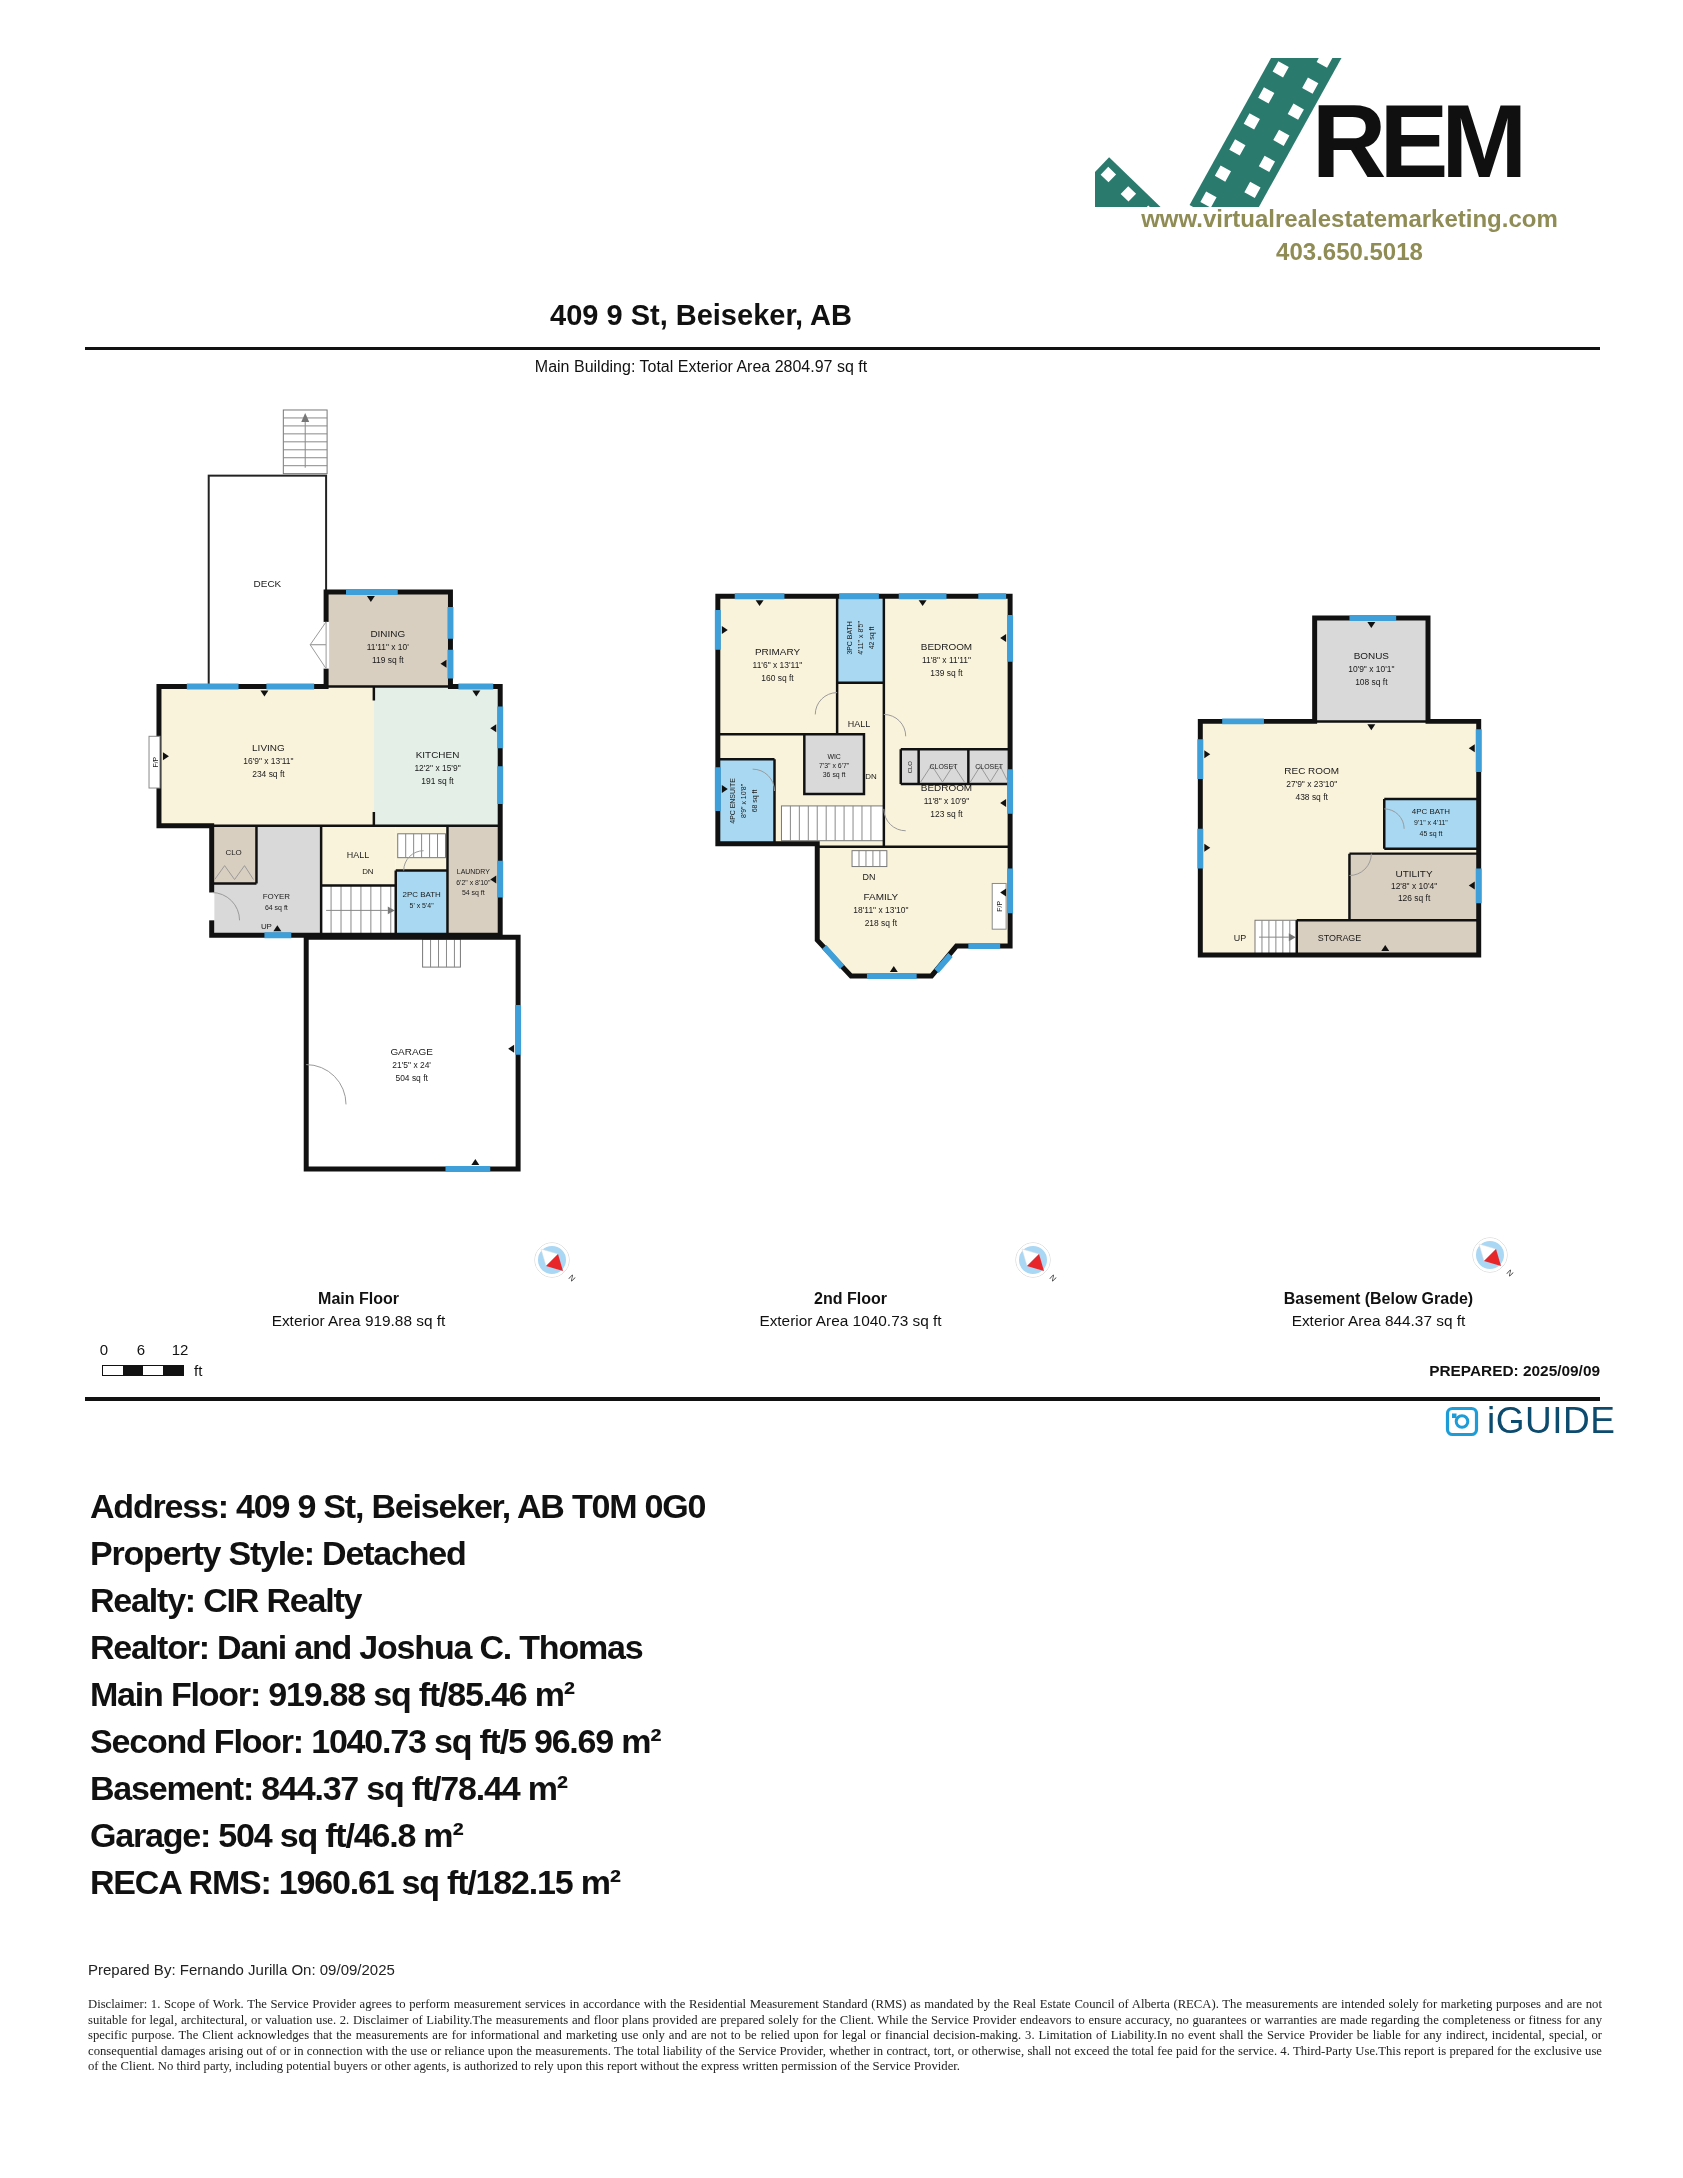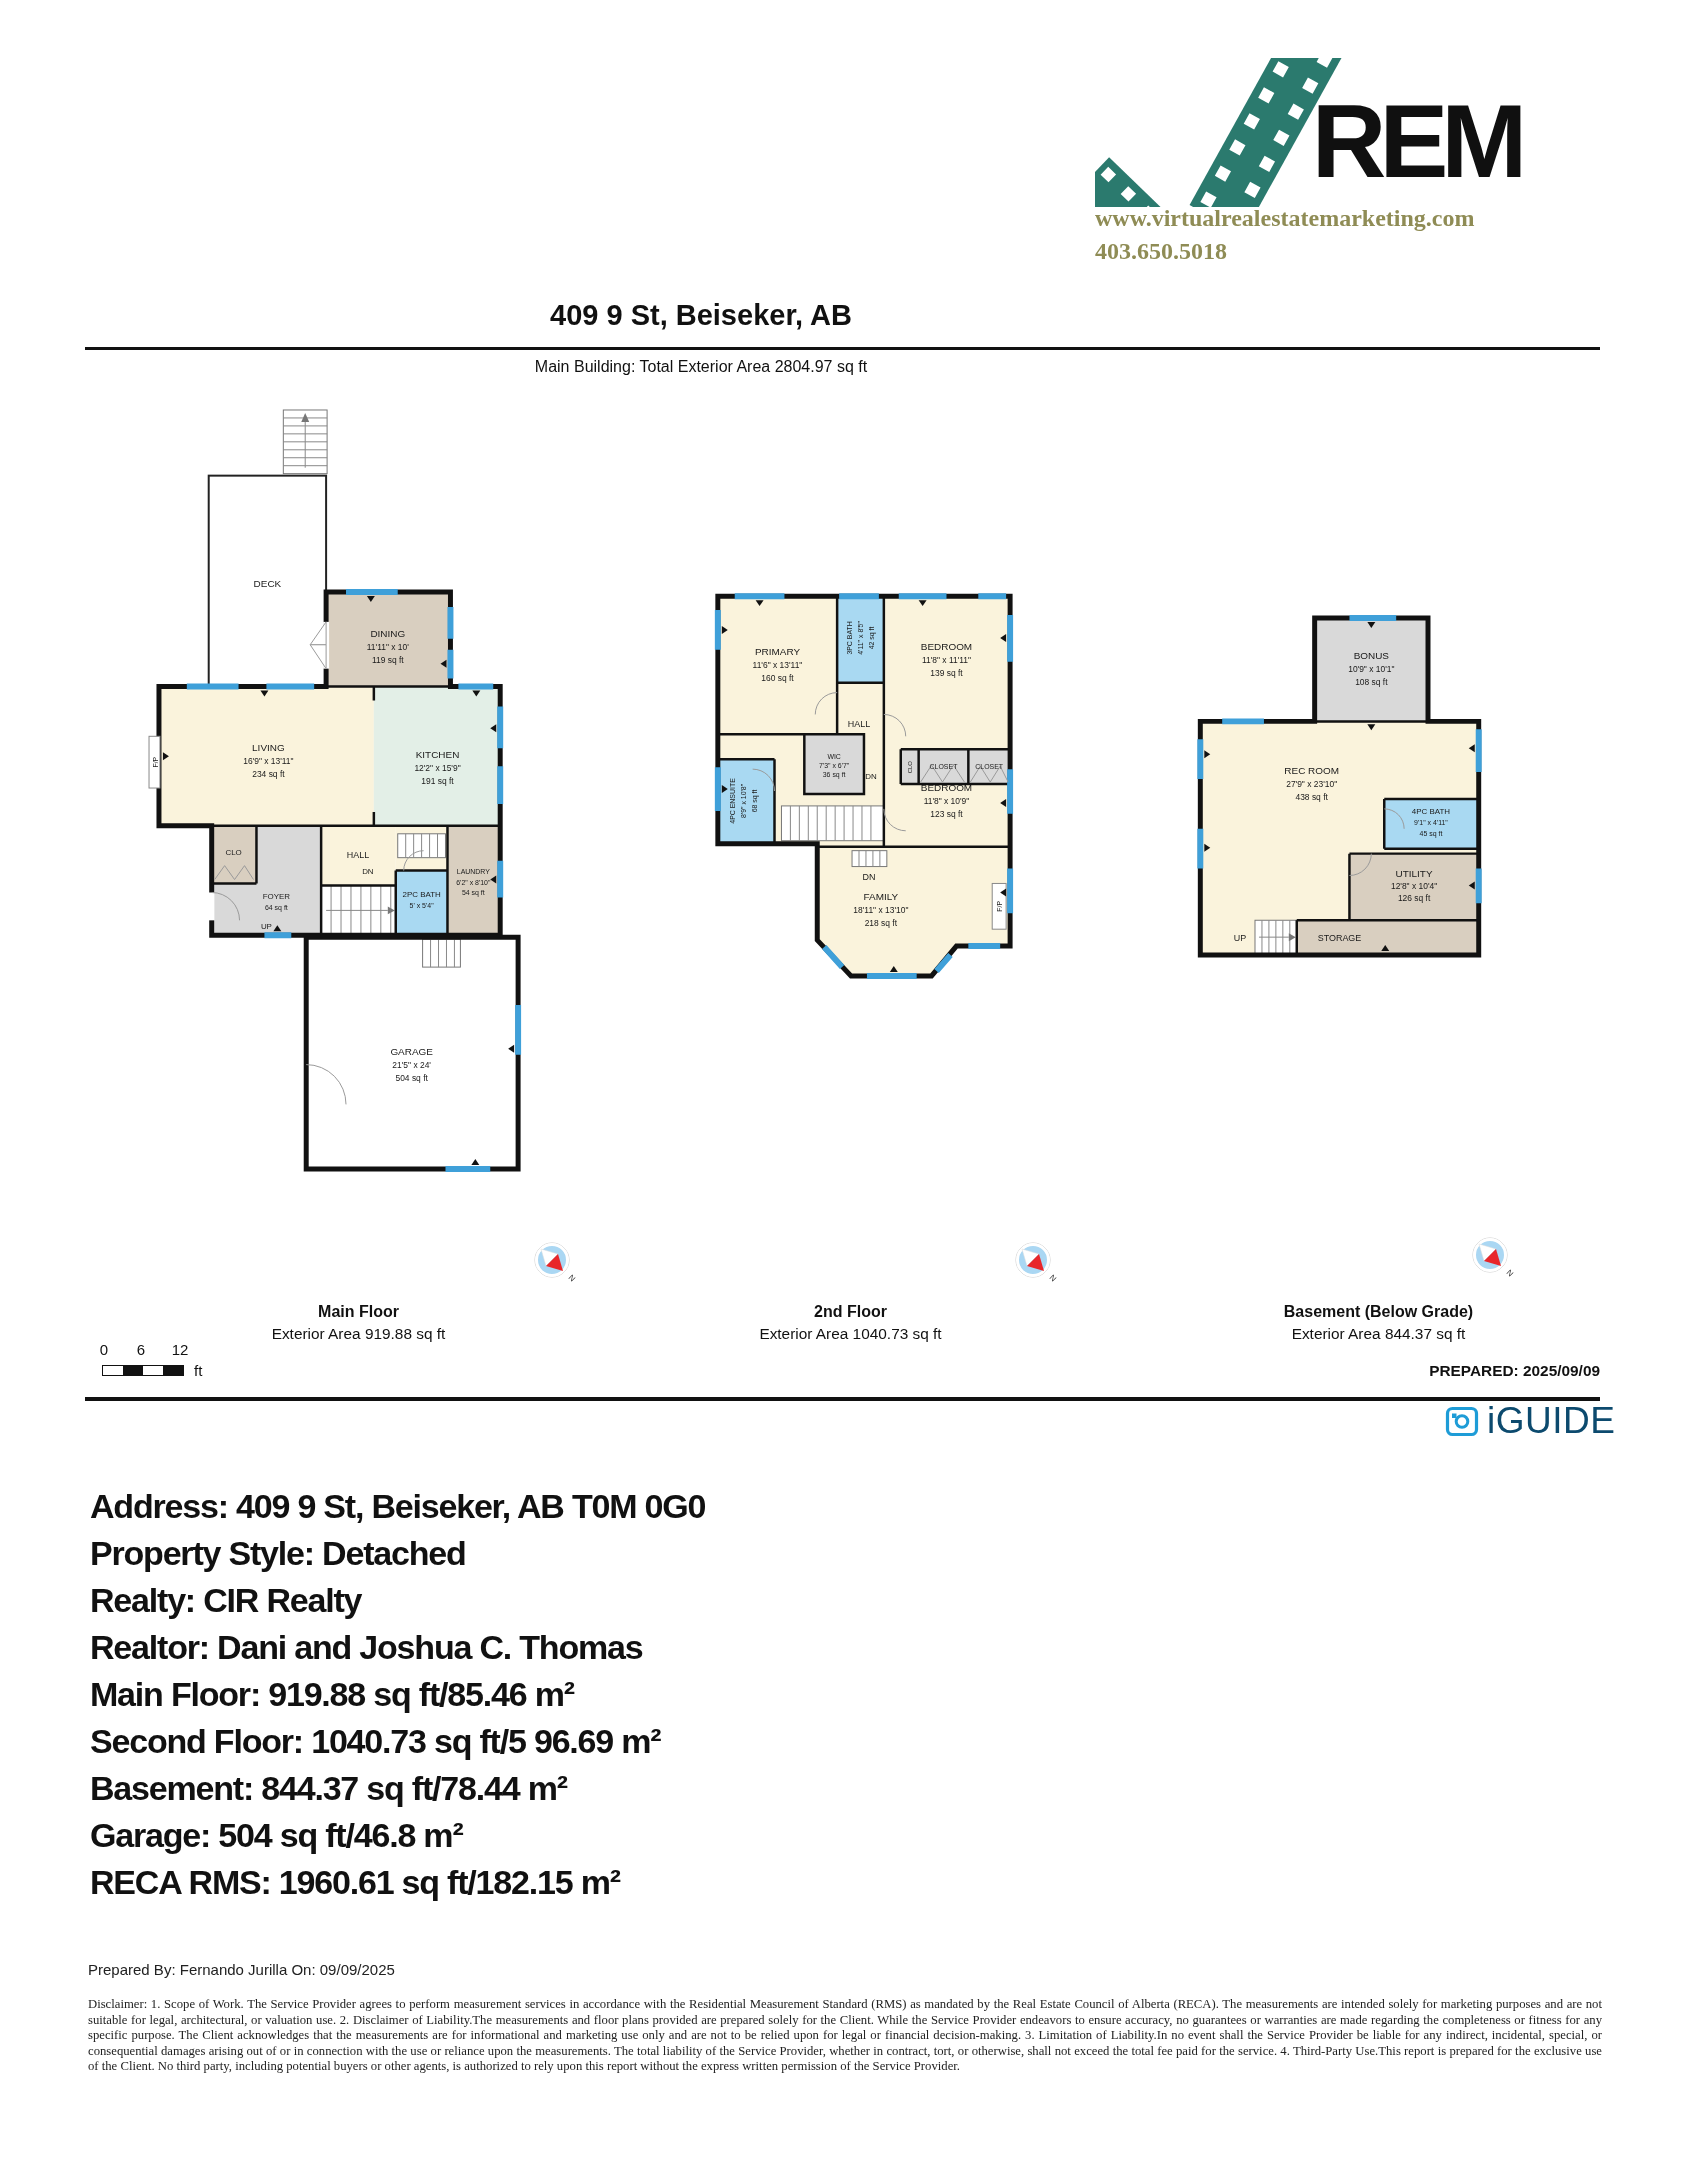--- a/index.html
+++ b/index.html
@@ -1,22 +1,22 @@
 <!DOCTYPE html>
 <html><head>
 <meta charset="utf-8">
 <style>
   html,body{margin:0;padding:0;background:#fff;}
   .page{position:relative;width:1684px;height:2178px;background:#fff;overflow:hidden;
         font-family:"Liberation Sans",sans-serif;color:#111;}
   .abs{position:absolute;}
 
   
-  .logo-sub{position:absolute;left:1095px;width:509px;text-align:left;
-            color:#8f8c55;font-weight:bold;font-family:Liberation Serif, serif;}
+  .logo-sub{position:absolute;left:1095px;width:509px;text-align:center;
+            color:#8f8c55;font-weight:bold;}
   .website{top:205px;font-size:24px;}
   .phone{top:238px;font-size:24px;}
 
   .title-wrap{position:absolute;left:104px;top:299px;width:1194px;text-align:center;}
   .doc-title{font-size:29px;font-weight:bold;letter-spacing:0;}
   .title-rule{position:absolute;left:85px;top:347px;width:1515px;height:3px;background:#111;}
   .doc-subtitle{position:absolute;left:104px;top:358px;width:1194px;text-align:center;font-size:16px;}
 
   
   svg.plan{position:absolute;}
@@ -35,21 +35,21 @@
   .chev{fill:none;stroke:#999;stroke-width:1;}
   .arw{fill:#111;}
   .rn{font-size:10px;fill:#1a1a1a;text-anchor:middle;}
   .rd{font-size:8.5px;fill:#1a1a1a;text-anchor:middle;}
   .rs{font-size:8px;fill:#1a1a1a;text-anchor:middle;}
   .rt{font-size:7px;fill:#1a1a1a;text-anchor:middle;}
   .r9{font-size:9px;fill:#1a1a1a;text-anchor:middle;}
 
   
   .floor-caption{position:absolute;width:299px;text-align:center;top:1290px;}
-  .floor-caption .fname{font-size:16px;font-weight:bold;margin-top:13px;}
+  .floor-caption .fname{font-size:16px;font-weight:bold;}
   .floor-caption .farea{font-size:15.4px;margin-top:4px;}
 
   
   .scalebar{position:absolute;left:102px;top:1341px;width:239px;height:44px;}
   .scalebar .tick{position:absolute;top:0;font-size:15px;transform:translateX(-50%);}
   .scalebar .bar{position:absolute;top:24px;left:0;width:80px;height:9px;border:1.6px solid #111;
                  display:flex;}
   .scalebar .seg{flex:1 1 auto;height:100%;}
   .seg.b{background:#111;} .seg.w{background:#fff;}
   .scalebar .unit{position:absolute;left:92px;top:21px;font-size:15px;}

